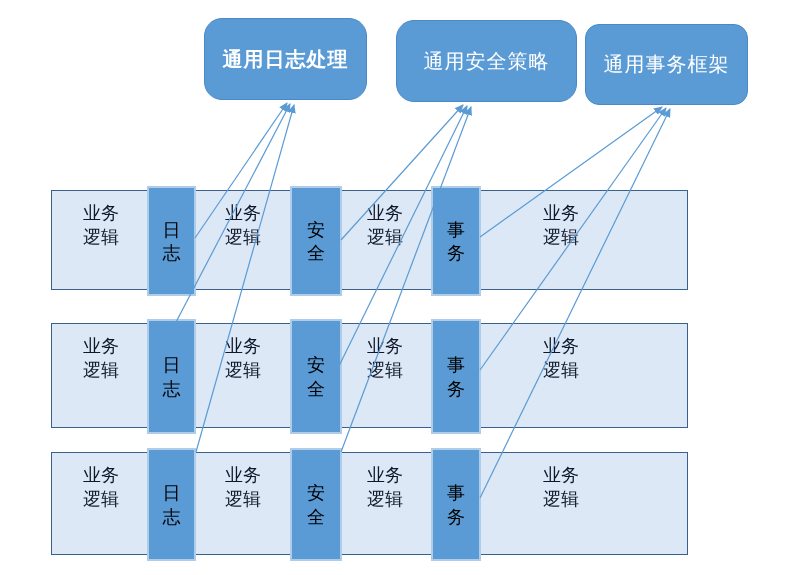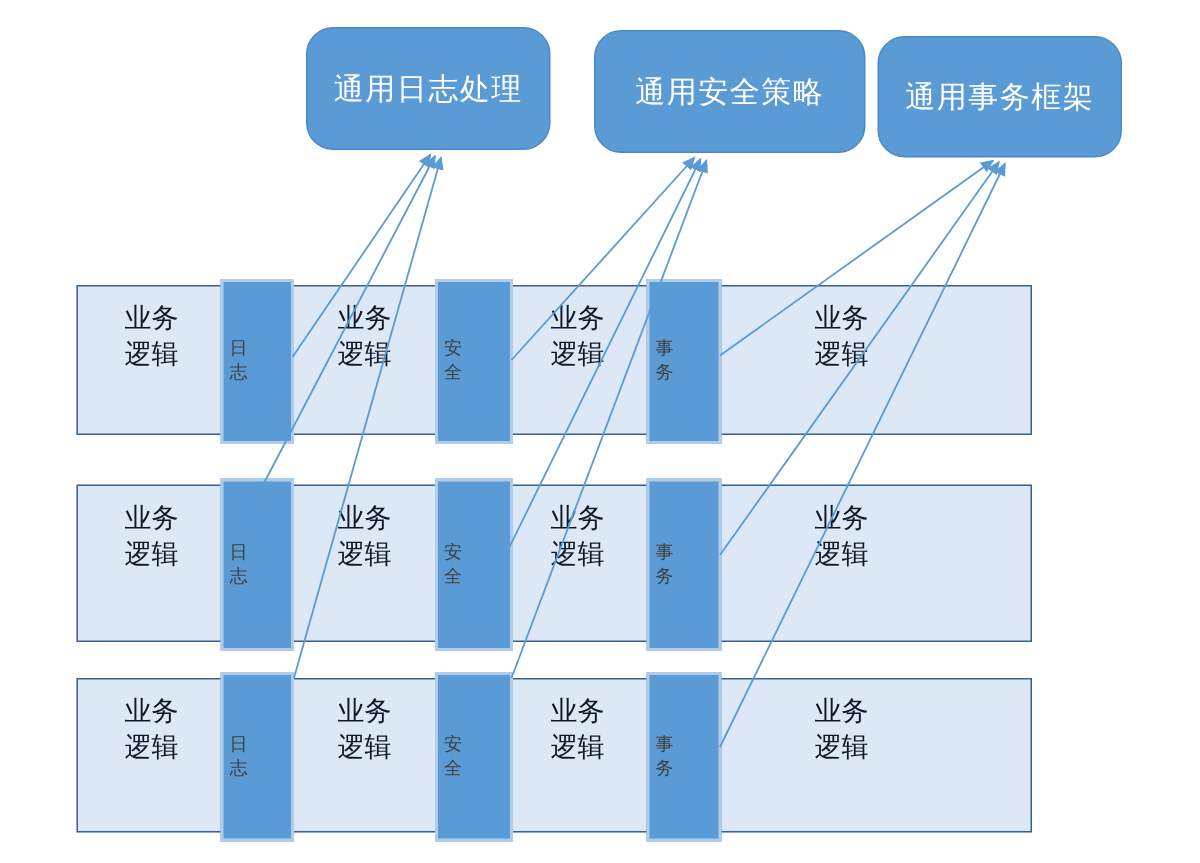--- a/index.html
+++ b/index.html
@@ -28,43 +28,43 @@
     text-align:center;
   }
   .biz-cell .wrap2{
     display:inline-block;width:40px;word-break:break-all;
   }
   .aspect-seg{
     position:absolute;top:-5px;width:49px;
     background:#5B9BD5;
     border:2px solid #AFCDE9;
     box-sizing:border-box;
-    display:flex;align-items:center;justify-content:flex-start;
-    color:#404040;font-size:12px;line-height:1.3;
+    display:flex;align-items:center;justify-content:center;
+    color:#000000;font-size:18px;line-height:1.3;
   }
   .aspect-seg .vtxt{
     display:inline-block;width:20px;word-break:break-all;text-align:center;
   }
   .arrow-layer{
     position:absolute;left:0;top:0;width:800px;height:575px;
     pointer-events:none;
   }
 </style>
 </head>
 <body>
 
 <div class="canvas">
 
-  <div class="fw-box" style="left:204px;top:18px;width:163px;height:82px;">
+  <div class="fw-box" style="left:204px;top:18px;width:163px;height:82px;font-weight:bold;">
     <span>通用日志处理</span>
   </div>
   <div class="fw-box" style="left:396px;top:20px;width:181px;height:82px;">
     <span>通用安全策略</span>
   </div>
-  <div class="fw-box" style="left:585px;top:24px;width:163px;height:81px;">
+  <div class="fw-box" style="left:585px;top:24px;width:163px;height:81px;border-radius:14px;">
     <span>通用事务框架</span>
   </div>
 
   <div class="layer-bar" style="top:190px;height:100px;">
     <div class="biz-cell" style="left:4px;"><span class="wrap2">业务逻辑</span></div>
     <div class="aspect-seg" style="left:95px;height:110px;">
         <span class="vtxt">日志</span>
       </div>
     <div class="biz-cell" style="left:146px;"><span class="wrap2">业务逻辑</span></div>
     <div class="aspect-seg" style="left:238px;width:52px;height:110px;">

